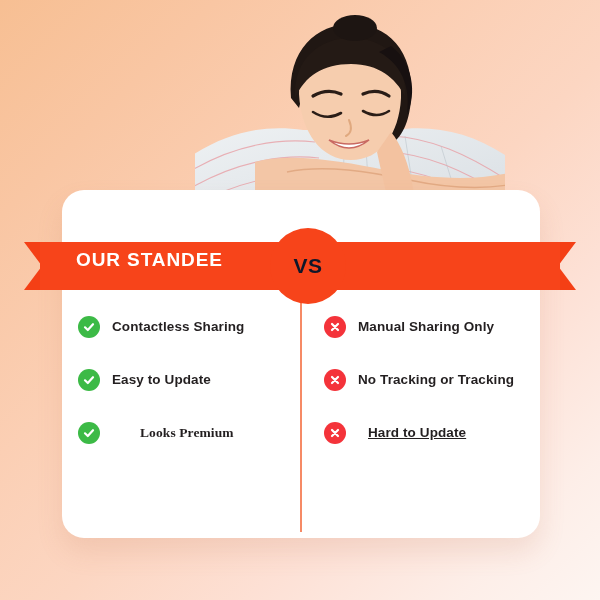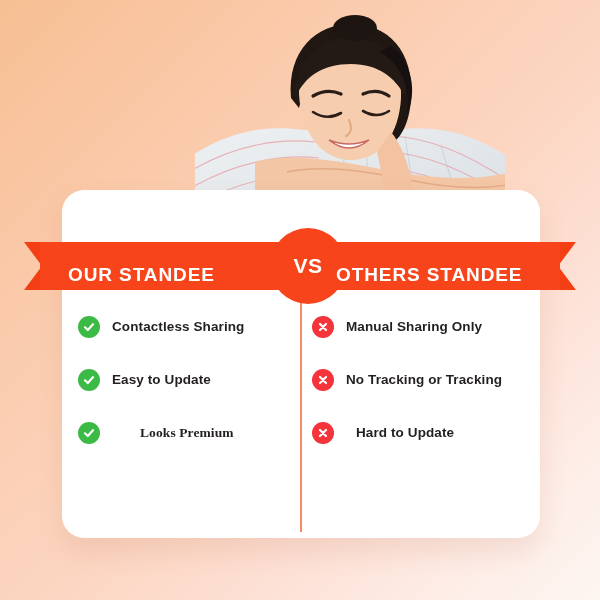--- a/index.html
+++ b/index.html
@@ -106,48 +106,49 @@
     top: 0px;
     width: 76px;
     height: 76px;
     background: #f7441a;
     border-radius: 50%;
     display: flex;
     align-items: center;
     justify-content: center;
   }
   .vs-badge span {
-    color: #ffffff;
+    color: #0f172a;
     font-size: 21px;
     font-weight: 700;
     letter-spacing: .5px;
   }
 
   .ribbon-title {
     position: absolute;
-    top: 23px;
+    top: 8px;
     height: 48px;
     display: flex;
     align-items: center;
     color: #ffffff;
     font-size: 19px;
     font-weight: 700;
     letter-spacing: .9px;
+    margin-left: 8px;
   }
   .title-left  { left: 68px;  width: 195px; justify-content: flex-start; }
   .title-right { left: 336px; width: 215px; justify-content: flex-start; }
 
   
   .column {
     position: absolute;
     top: 300px;
     text-align: center;
   }
   .col-left  { left: 78px;  width: 215px; }
-  .col-right { left: 312px; width: 225px; }
+  .col-right { left: 324px; width: 225px; }
 
   .row {
     display: flex;
     align-items: center;
     height: 53px;
   }
 
   .icon {
     flex: 0 0 auto;
     width: 22px;
@@ -167,21 +168,21 @@
     font-weight: 700;
     color: #231f20;
     letter-spacing: .1px;
     white-space: nowrap;
   }
 
   
   .col-left  .row:nth-child(1) .row-label { margin-left: 0; }
   .col-left  .row:nth-child(3) .row-label { margin-left: 28px; font-family: Liberation Serif, serif; }
   .col-left  .row:nth-child(4) .row-label { margin-left: 4px; }
-  .col-right .row:nth-child(3) .row-label { margin-left: 10px; }
+  .col-right .row:nth-child(3) .row-label { margin-left: 10px; text-decoration: underline; }
 </style>
 </head>
 <body>
 
 <div id="stage">
 
   <svg class="photo" viewBox="0 0 310 215" xmlns="http://www.w3.org/2000/svg">
     <defs>
       <clipPath id="photoClip">
           <rect x="0" y="0" width="310" height="215"></rect>
@@ -252,21 +253,20 @@
     <div class="ribbon-notch notch-left"></div>
     <div class="ribbon-notch notch-right"></div>
     <div class="ribbon-body"></div>
 
     <div class="ribbon-title title-left">OUR STANDEE</div>
 
     <div class="vs-badge">
       <span>VS</span>
     </div>
 
-    <div class="ribbon-title title-right">OTHERS STANDEE</div>
   </div>
 
   <div class="column col-left">
     <div class="row">
       <span class="icon icon-yes">
         <svg width="14" height="14" viewBox="0 0 14 14">
             <path d="M3 7.3 L5.8 10 L11 4.2" stroke="#fff" stroke-width="2.2" fill="none" stroke-linecap="round" stroke-linejoin="round"></path>
           </svg>
       </span>
       <span class="row-label">Contactless Sharing</span>

